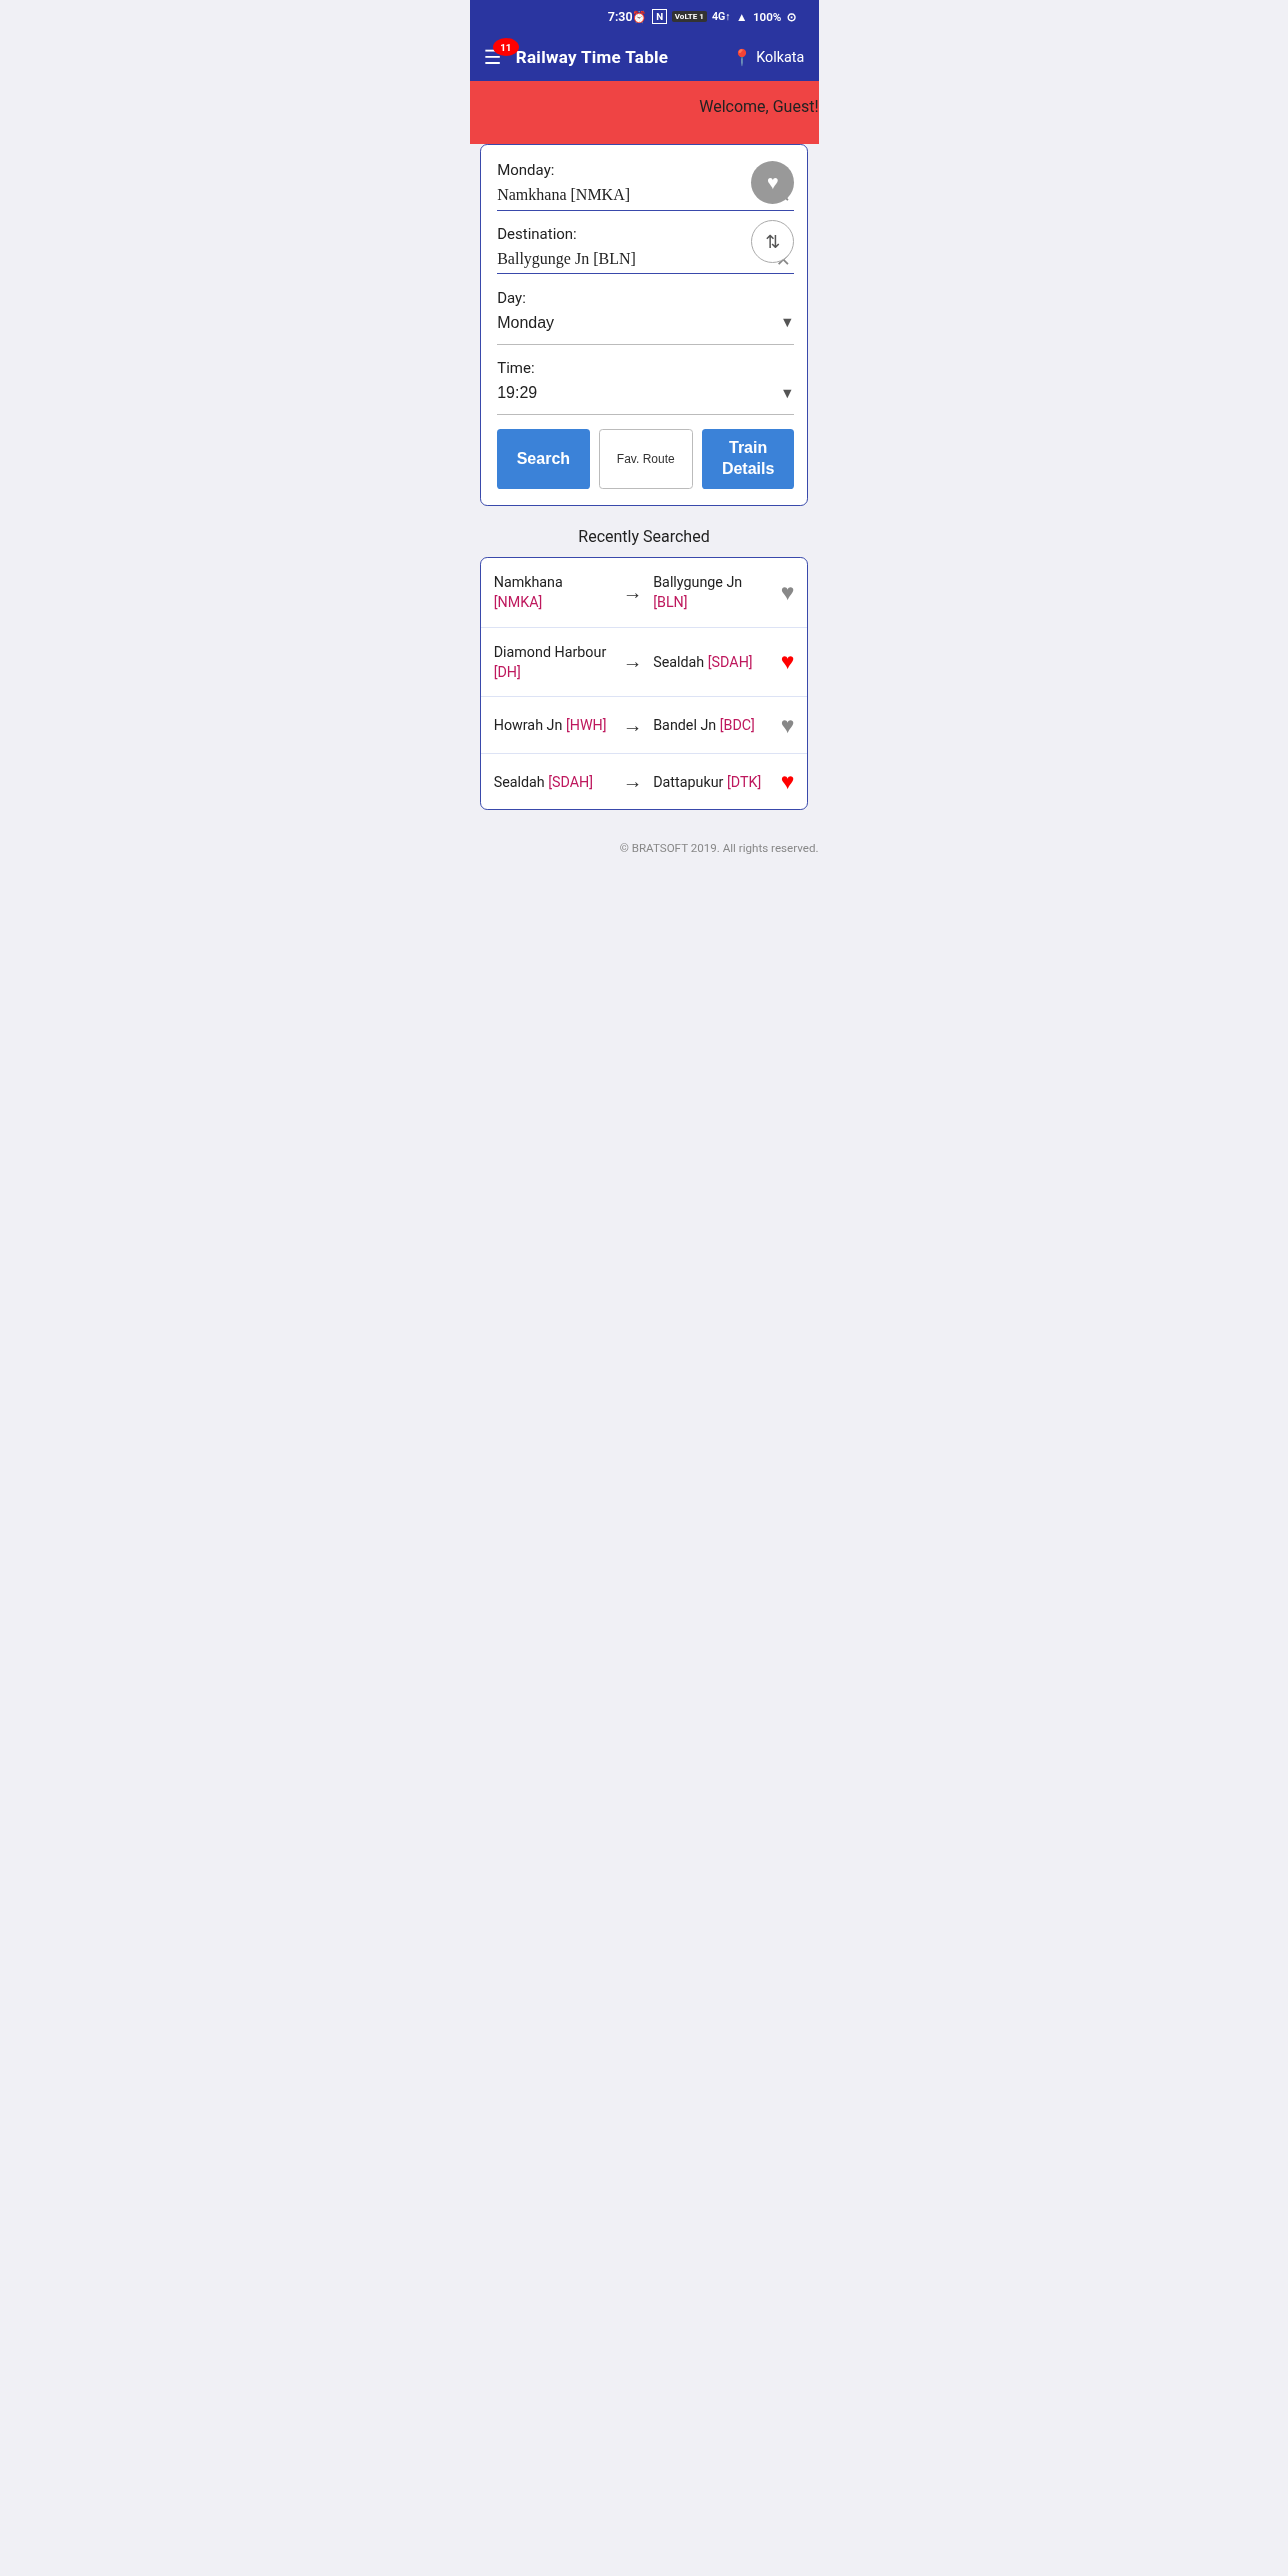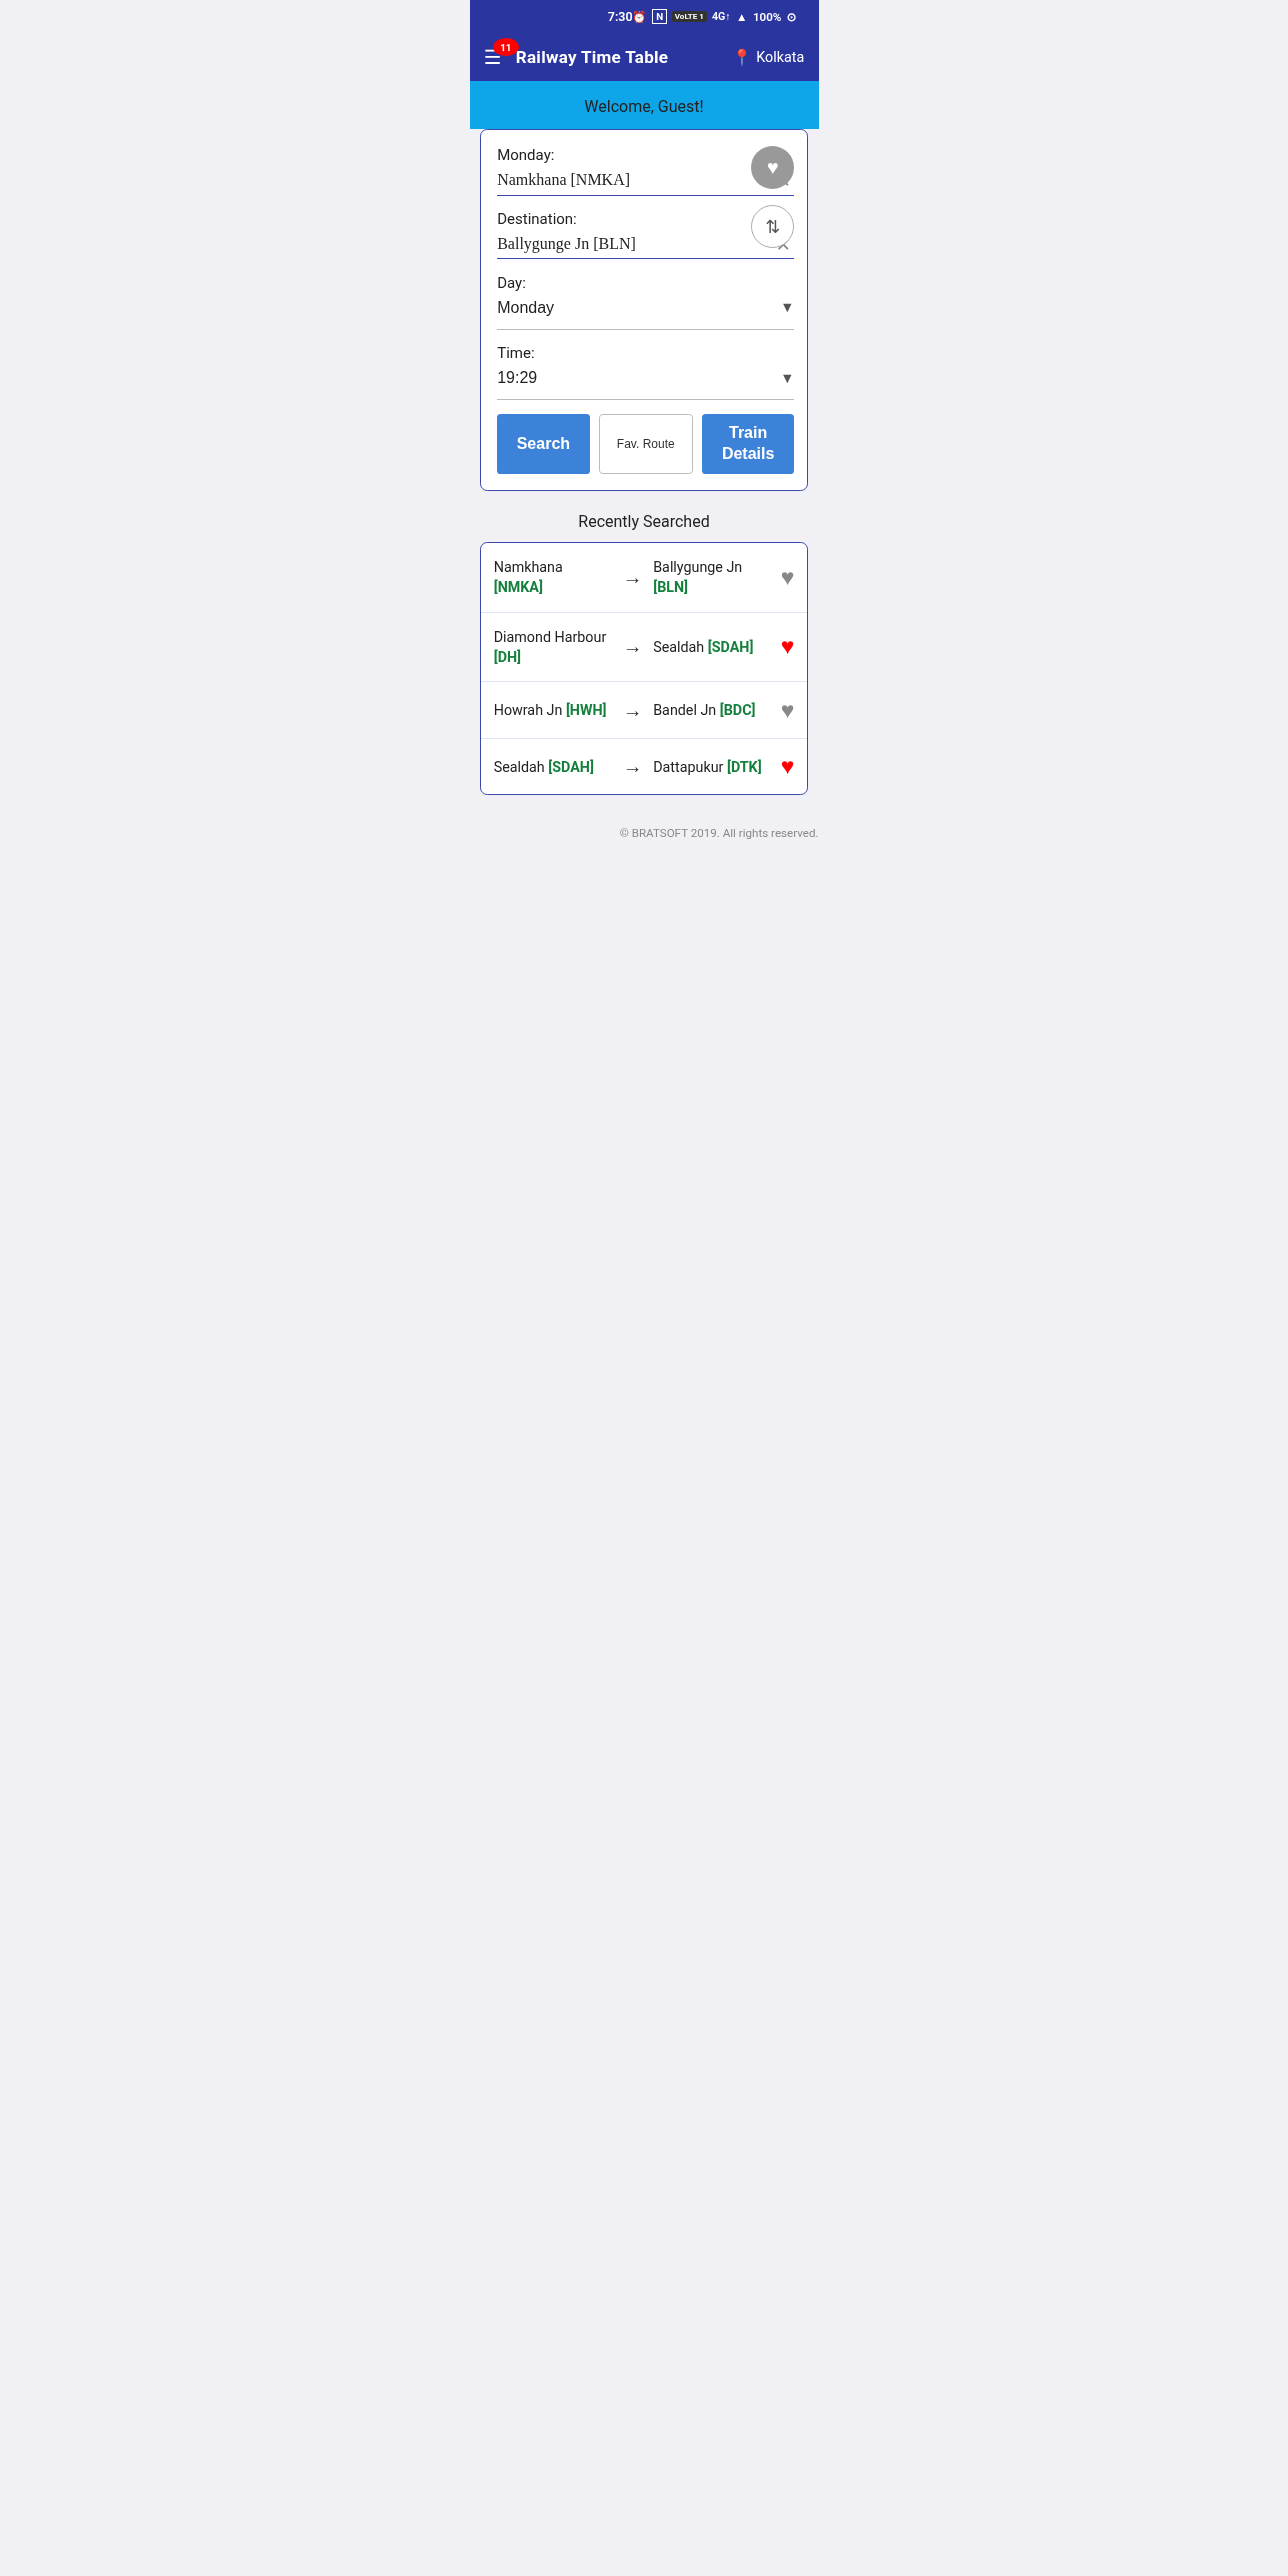--- a/index.html
+++ b/index.html
@@ -72,25 +72,25 @@
       align-items: center;
       gap: 3.6px;
       font-size: 14.3px;
     }
     .location-pin {
       font-size: 16px;
     }
 
     
     .welcome {
-      text-align: center;
-      padding: 16px 0 13px;
-      font-size: 16px;
-      color: #222;
-      background: #0ea5e9;
+      text-align: right;
+      padding: 16px 0 28px;
+      font-size: 16px;
+      color: #222;
+      background: #ef4444;
     }
 
     
     .search-card {
       background: white;
       border: 1.3px solid #3949ab;
       border-radius: 7.2px;
       margin: 0 10.7px 16px;
       padding: 16px 12.5px 16px 16px;
       position: relative;
@@ -267,22 +267,22 @@
     }
 
     .station-from {
       flex: 1;
       font-size: 14.3px;
       color: #222;
       line-height: 1.4;
     }
     .station-from .code,
     .station-to .code {
-      color: #15803d;
-      font-weight: 700;
+      color: #be185d;
+      font-weight: 400;
     }
 
     .arrow {
       font-size: 19.7px;
       color: #333;
       margin: 0 10.7px;
     }
 
     .station-to {
       flex: 1;

